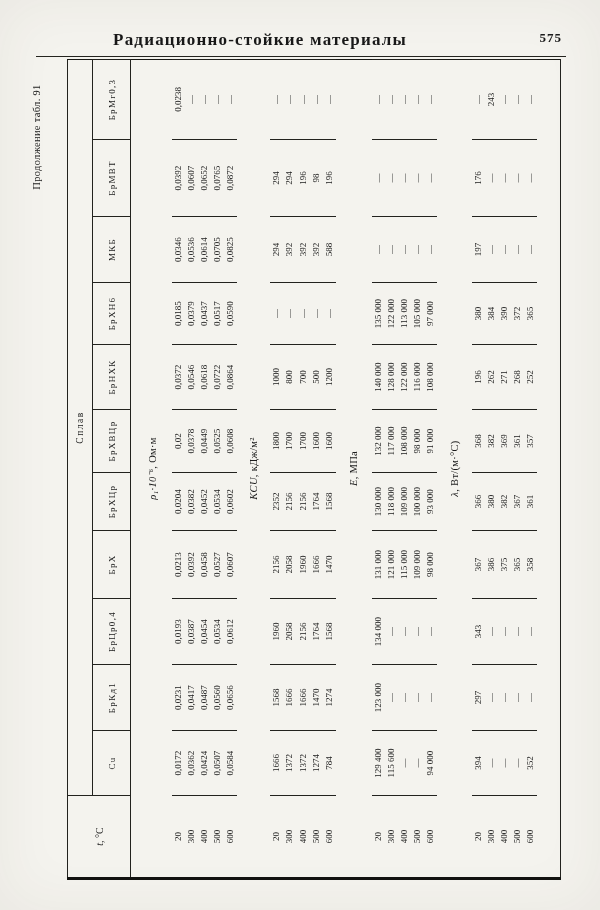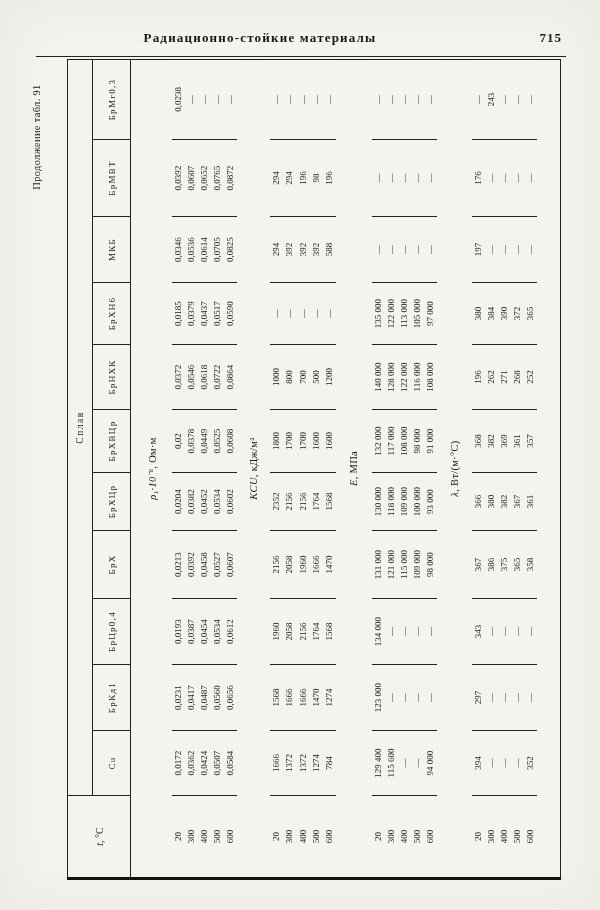--- a/index.html
+++ b/index.html
@@ -2,21 +2,21 @@
 <html><head>
 <meta charset="utf-8">
 <style>
   html,body{margin:0;padding:0;}
   body{width:600px;height:910px;background:#d8d6d0;font-family:"Liberation Serif",serif;}
   .page{position:relative;width:600px;height:910px;background:#f4f3ee;overflow:hidden;
         box-shadow:inset 0 0 60px rgba(60,50,30,0.06);color:#1b1b1b;}
   
   .running-head{position:absolute;top:30px;left:0;width:600px;height:20px;}
   .rh-title{position:absolute;left:0;right:80px;text-align:center;font-weight:bold;
-            font-size:13px;letter-spacing:1.2px;color:#181818;}
+            font-size:17px;letter-spacing:1.2px;color:#181818;}
   .rh-page{position:absolute;right:38px;top:0;font-weight:bold;font-size:13px;letter-spacing:1px;}
   .head-rule{position:absolute;left:36px;top:56px;width:530px;height:0;border-top:1.6px solid #24241f;}
   
   .caption-rot{position:absolute;left:-36px;top:126px;width:156px;height:22px;
                transform:rotate(-90deg);transform-origin:center;text-align:center;
                font-size:10.5px;letter-spacing:0.3px;white-space:nowrap;}
   
   .tbl-box{position:absolute;left:67px;top:61px;width:494px;height:819px;}
   .tbl-rot{width:819px;height:494px;transform:translate(0,819px) rotate(-90deg);transform-origin:0 0;}
   table.tbl{border-collapse:collapse;table-layout:fixed;width:819px;height:494px;
@@ -40,21 +40,21 @@
   .r-spacer{height:23px;} .r-spacer td{border:none;}
   i{font-style:italic;}
 </style>
 </head>
 <body>
 
 <div class="page">
 
   <div class="running-head">
     <span class="rh-title">Радиационно-стойкие материалы</span>
-    <span class="rh-page">715</span>
+    <span class="rh-page">575</span>
   </div>
   <div class="head-rule"></div>
 
   <div class="caption-rot">
     <span>Продолжение табл. 91</span>
   </div>
 
   <div class="tbl-box">
     <div class="tbl-rot">
       <table class="tbl">

